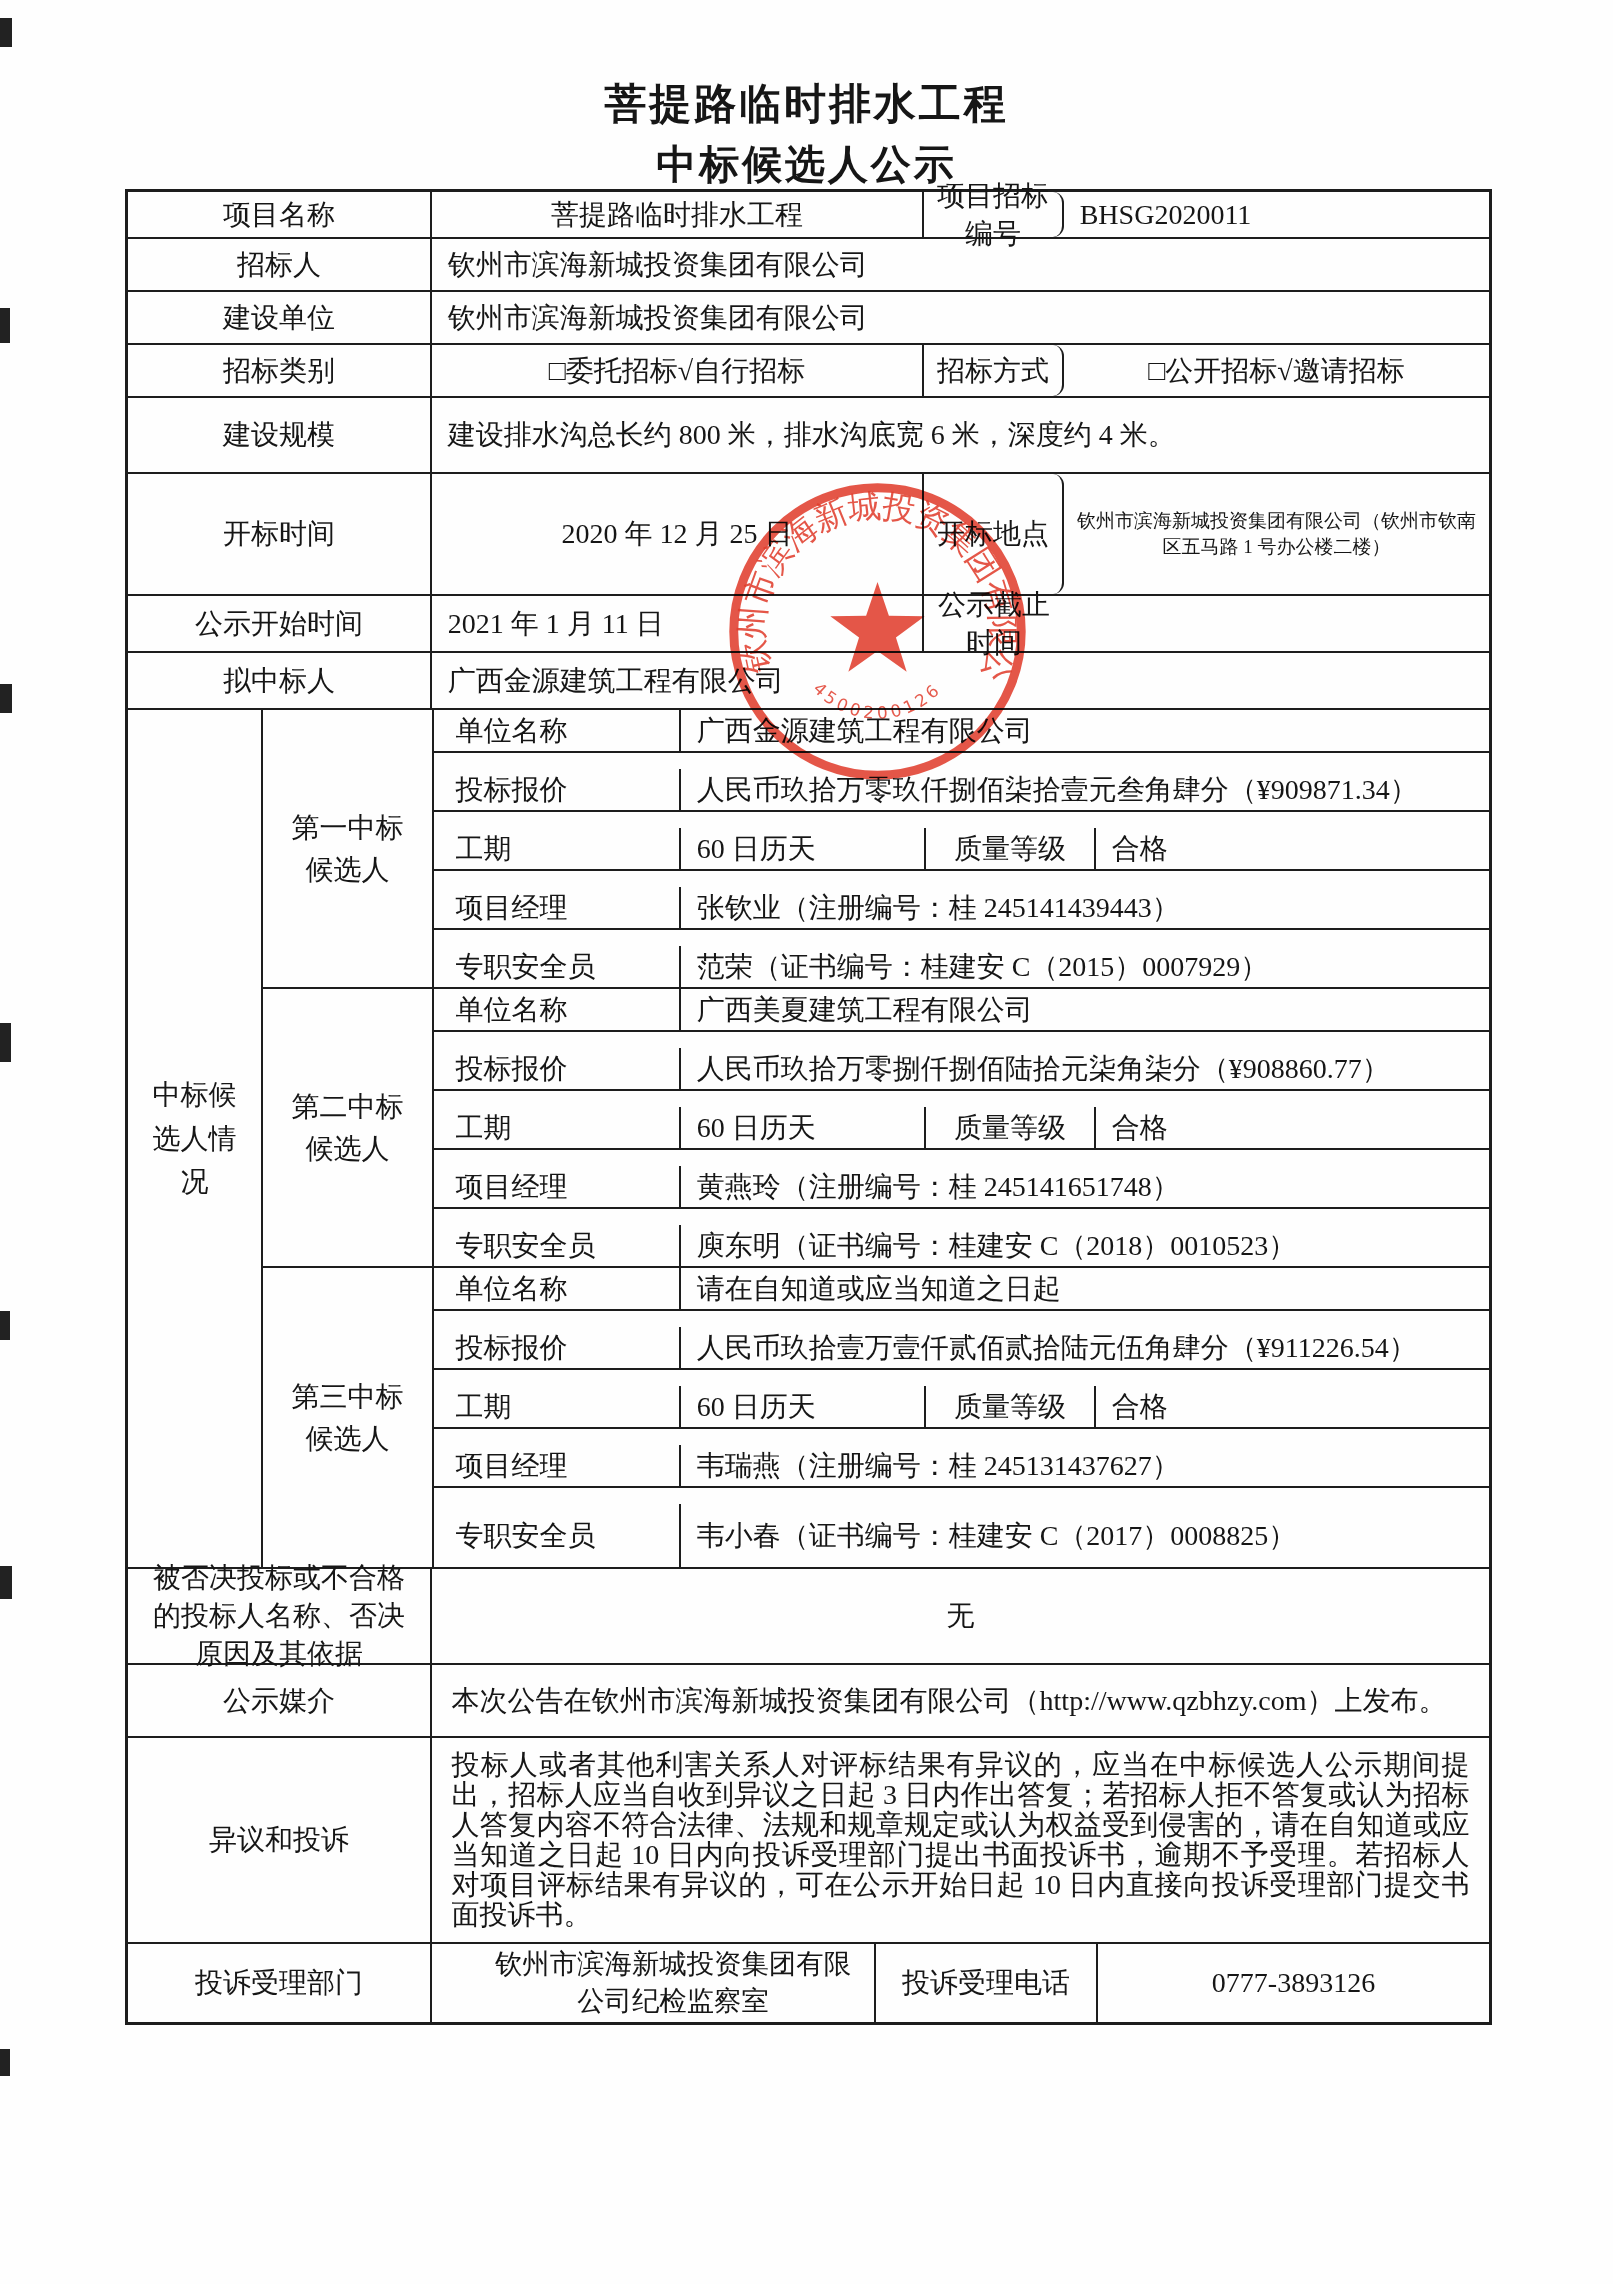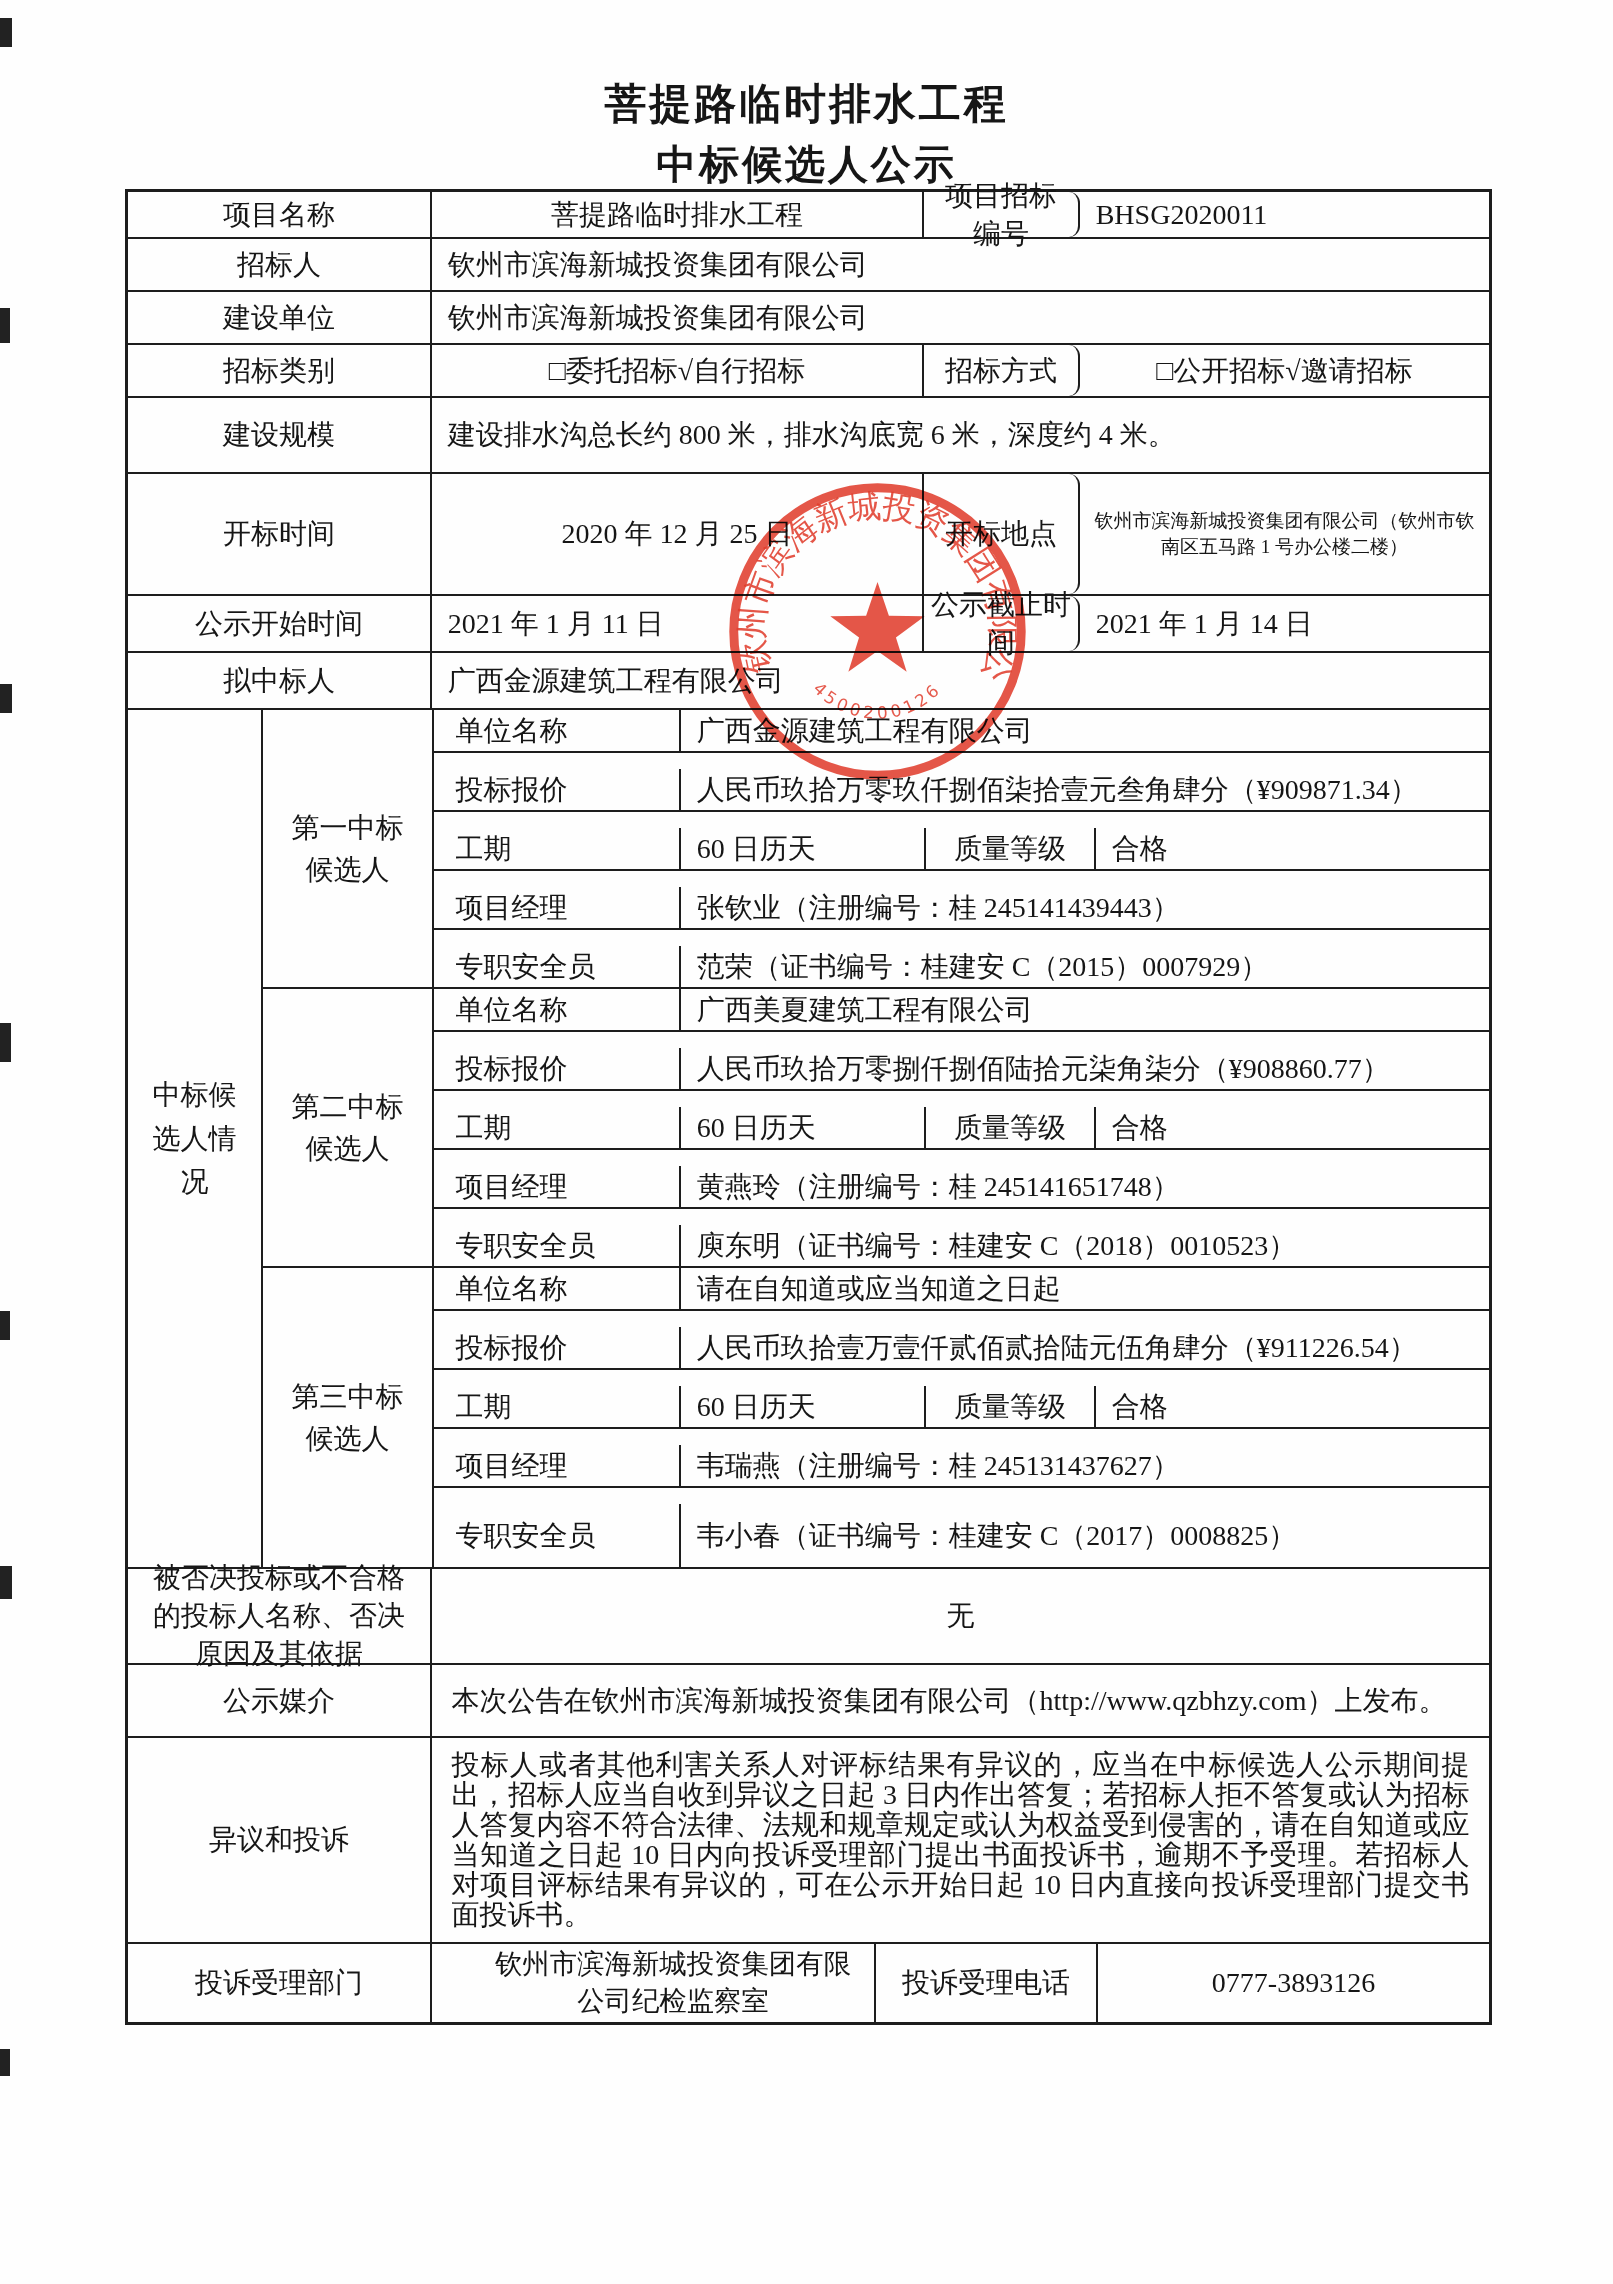--- a/index.html
+++ b/index.html
@@ -14,21 +14,21 @@
   .tr{display:flex;border-bottom:2.9px solid #1d1d1d;}
   .tr:last-child{border-bottom:none;}
   .td{display:flex;align-items:center;box-sizing:border-box;border-right:2.9px solid #1d1d1d;}
   .td:last-child{border-right:none;}
   .lbl{justify-content:center;text-align:center;padding:2px 9.8px;}
   .val{justify-content:flex-start;padding:2px 15.7px;}
   .ctr{justify-content:center;text-align:center;padding:2px 9.8px;}
   .wrap{word-break:break-all;line-height:1.35;}
   .w-lbl{width:304px;}
   .w-val{width:492px;}
-  .w-lb2{width:156px;border-radius:11px;}
+  .w-lb2{width:140px;border-radius:11px;}
   .cands-right{flex:1;display:flex;flex-direction:column;}
   .cblock{display:flex;border-bottom:2.9px solid #1d1d1d;}
   .cblock:last-child{border-bottom:none;}
   .crows{flex:1;display:flex;flex-direction:column;border-left:2.9px solid #1d1d1d;gap:16px;}
   .sr{display:flex;border-bottom:2.9px solid #1d1d1d;}
   .sr:last-child{border-bottom:none;}
   .outer-lbl{width:135px;justify-content:center;text-align:center;}
   .outer-lbl span{display:block;width:90px;word-break:break-all;line-height:1.55;text-align:center;}
   .rank{width:169px;justify-content:center;text-align:center;}
   .rank span{display:block;width:122px;word-break:break-all;line-height:1.5;text-align:center;}
@@ -92,21 +92,20 @@
       <div class="td lbl w-lb2">开标地点</div>
       <div class="td ctr flexfill">
         <span class="wrap" style="font-size:19px;">钦州市滨海新城投资集团有限公司（钦州市钦南区五马路 1 号办公楼二楼）</span>
       </div>
     </div>
 
     <div class="tr" style="height:55px;">
       <div class="td lbl w-lbl">公示开始时间</div>
       <div class="td val w-val">2021 年 1 月 11 日</div>
       <div class="td lbl w-lb2" style="padding:2px 2px;">公示截止时间</div>
-      <div class="td val flexfill">2021 年 1 月 14 日</div>
     </div>
 
     <div class="tr" style="height:55px;">
       <div class="td lbl w-lbl">拟中标人</div>
       <div class="td val flexfill">广西金源建筑工程有限公司</div>
     </div>
 
     <div class="tr">
       <div class="td outer-lbl">
         <span>中标候选人情况</span>

